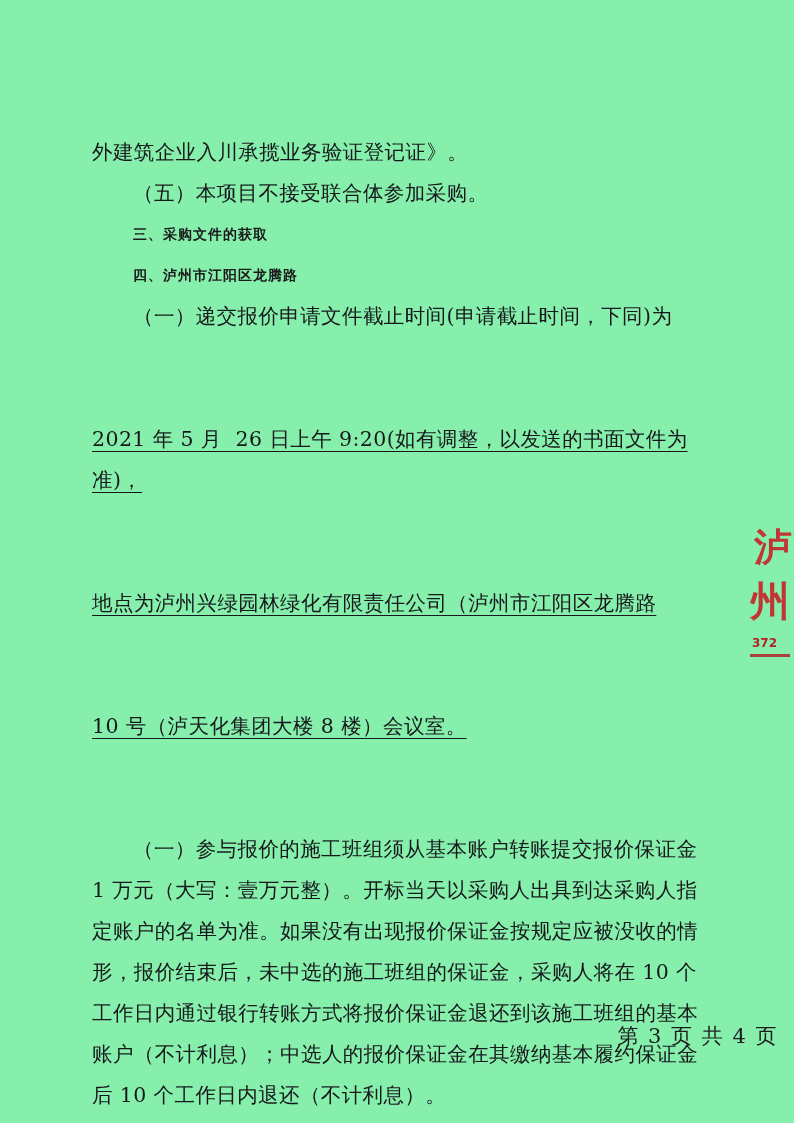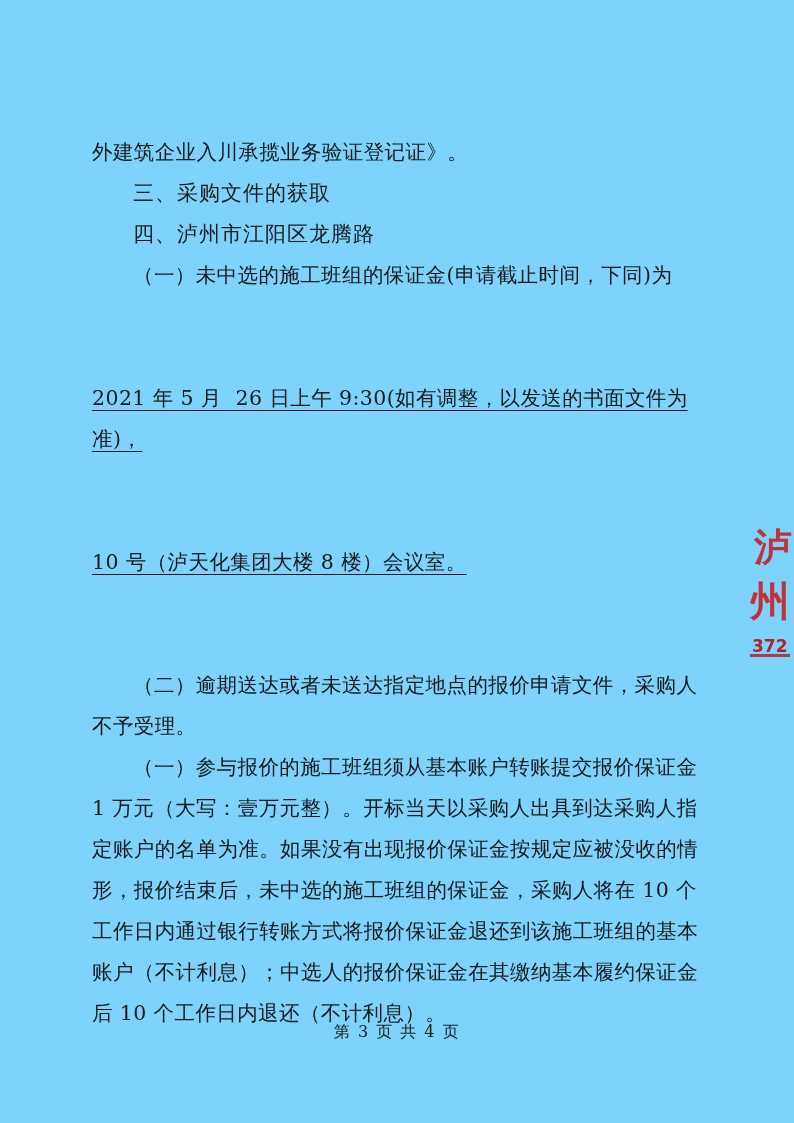--- a/index.html
+++ b/index.html
@@ -11,58 +11,58 @@
     width: 794px;
     height: 1123px;
     position: relative;
     font-family: "DejaVu Serif", "Liberation Serif", serif;
     color: #1a1a1a;
     overflow: hidden;
   }
   .page {
     position: absolute;
     inset: 0;
-    background: #7dd3fc;
+    background: #86efac;
   }
   .content {
     position: absolute;
     left: 92px;
     top: 132px;
     width: 612px;
   }
   .line {
     font-size: 20.5px;
     line-height: 41px;
     letter-spacing: 0.4px;
     white-space: pre-wrap;
     color: #16181c;
   }
   .indent2 {
     text-indent: 41px;
   }
   .heading {
-    font-weight: normal;
+    font-weight: bold;
     text-indent: 41px;
-    font-size: 21px;
+    font-size: 14px;
     line-height: 41px;
     letter-spacing: 1px;
   }
   .underline {
     text-decoration: underline;
     text-underline-offset: 5px;
     text-decoration-thickness: 1px;
   }
   .blk { display: block; }
   .footer {
     position: absolute;
     left: 0;
-    right: 0;
+    right: 16px;
     top: 1022px;
-    text-align: center;
-    font-size: 16px;
+    text-align: right;
+    font-size: 21px;
     letter-spacing: 1.5px;
     color: #1c1c1c;
     font-family: "DejaVu Serif", "Liberation Serif", serif;
   }
   
   .seal {
     position: absolute;
     right: 0px;
     top: 520px;
     width: 46px;
@@ -93,21 +93,21 @@
     font-size: 40px;
     font-weight: bold;
     line-height: 46px;
     opacity: 0.92;
   }
   .seal .s3 {
     position: absolute;
     left: 4px;
     top: 116px;
     color: #b02328;
-    font-size: 17px;
+    font-size: 12px;
     font-weight: bold;
     letter-spacing: 0px;
     font-family: "DejaVu Sans", "Liberation Sans", sans-serif;
   }
   .seal .bar {
     position: absolute;
     left: 2px;
     top: 134px;
     width: 40px;
     height: 3px;
@@ -117,34 +117,35 @@
 </style>
 </head>
 <body>
 
 <div class="page">
 
   <div class="content">
 
     <div class="line">外建筑企业入川承揽业务验证登记证》。</div>
 
+    <div class="line indent2">（五）本项目不接受联合体参加采购。</div>
 
     <div class="heading">三、采购文件的获取</div>
 
 
     <div class="heading">四、泸州市江阳区龙腾路</div>
 
-    <div class="line indent2">（一）未中选的施工班组的保证金(申请截止时间，下同)为</div>
+    <div class="line indent2">（一）递交报价申请文件截止时间(申请截止时间，下同)为</div>
 
     <div class="line">
-      <span class="blk underline">2021 年 5 月  26 日上午 9:30(如有调整，以发送的书面文件为准)，</span>
+      <span class="blk underline">2021 年 5 月  26 日上午 9:20(如有调整，以发送的书面文件为准)，</span>
+      <span class="blk underline">地点为泸州兴绿园林绿化有限责任公司（泸州市江阳区龙腾路</span>
       <span class="blk underline">10 号（泸天化集团大楼 8 楼）会议室。</span>
     </div>
 
-    <div class="line indent2">（二）逾期送达或者未送达指定地点的报价申请文件，采购人不予受理。</div>
 
 
     <div class="line indent2">（一）参与报价的施工班组须从基本账户转账提交报价保证金 1 万元（大写：壹万元整）。开标当天以采购人出具到达采购人指定账户的名单为准。如果没有出现报价保证金按规定应被没收的情形，报价结束后，未中选的施工班组的保证金，采购人将在 10 个工作日内通过银行转账方式将报价保证金退还到该施工班组的基本账户（不计利息）；中选人的报价保证金在其缴纳基本履约保证金后 10 个工作日内退还（不计利息）。</div>
 
   </div>
 
   <div class="seal">
     <div class="s1">泸</div>
     <div class="s2">州</div>
     <div class="bar"></div>

